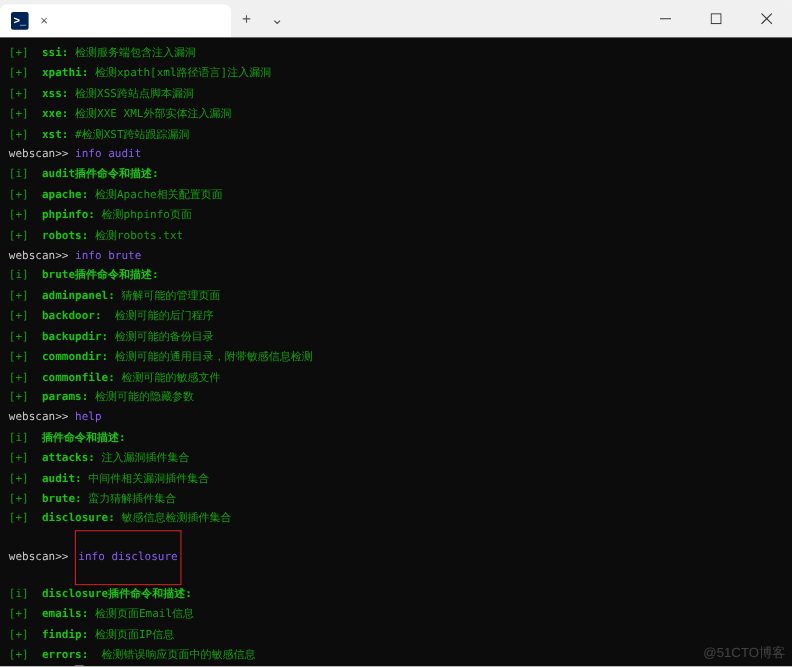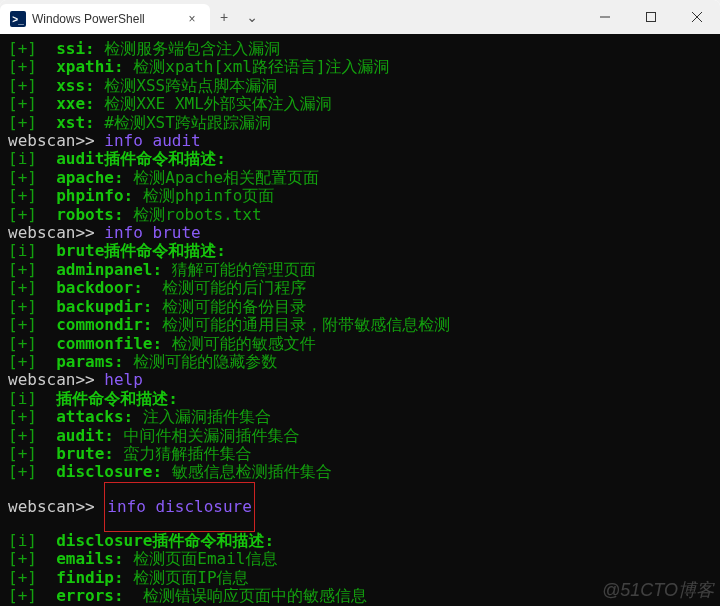--- a/index.html
+++ b/index.html
@@ -58,21 +58,21 @@
   .win-btn {
     width: 46px; display: flex; align-items: center; justify-content: center;
     color: #333; font-size: 13px;
   }
   .win-btn svg { width: 10px; height: 10px; stroke: #333; stroke-width: 1; fill: none; }
 
   .terminal {
     flex: 1;
     background: #0c0c0c;
     color: #cccccc;
-    font-size: 16px;
+    font-size: 10px;
     line-height: 18.4px;
     padding: 6px 8px 6px 8px;
     overflow: hidden;
     white-space: pre;
     font-family: Consolas, "SimSun", "Microsoft YaHei", monospace;
   }
   .row { display: block; }
   .g { color: #13a10e; }       
   .gb { color: #16c60c; font-weight: bold; } 
   .w { color: #cccccc; margin-top: 44px; }
@@ -86,34 +86,32 @@
   .cursor {
     display: inline-block;
     width: 8px; height: 15px;
     background: #cccccc;
     vertical-align: text-bottom;
   }
   .watermark {
     position: absolute;
     right: 6px; bottom: 4px;
     color: rgba(255,255,255,0.22);
-    font-size: 18px;
+    font-size: 12px;
     font-family: Arial, sans-serif;
     pointer-events: none;
-    font-style: italic;
   }
 </style>
 </head>
 <body>
 
 <div class="window">
   <div class="titlebar">
     <div class="tab">
       <span class="tab-icon">&gt;_</span>
-      <span class="tab-title">Windows PowerShell</span>
       <span class="tab-close">×</span>
     </div>
     <div class="tabbar-right">
       <div class="tabbar-btn">+</div>
       <div class="tabbar-btn">⌄</div>
     </div>
     <div class="win-controls">
       <div class="win-btn">
         <svg viewBox="0 0 10 10">
             <line x1="0" y1="5" x2="10" y2="5"></line>

